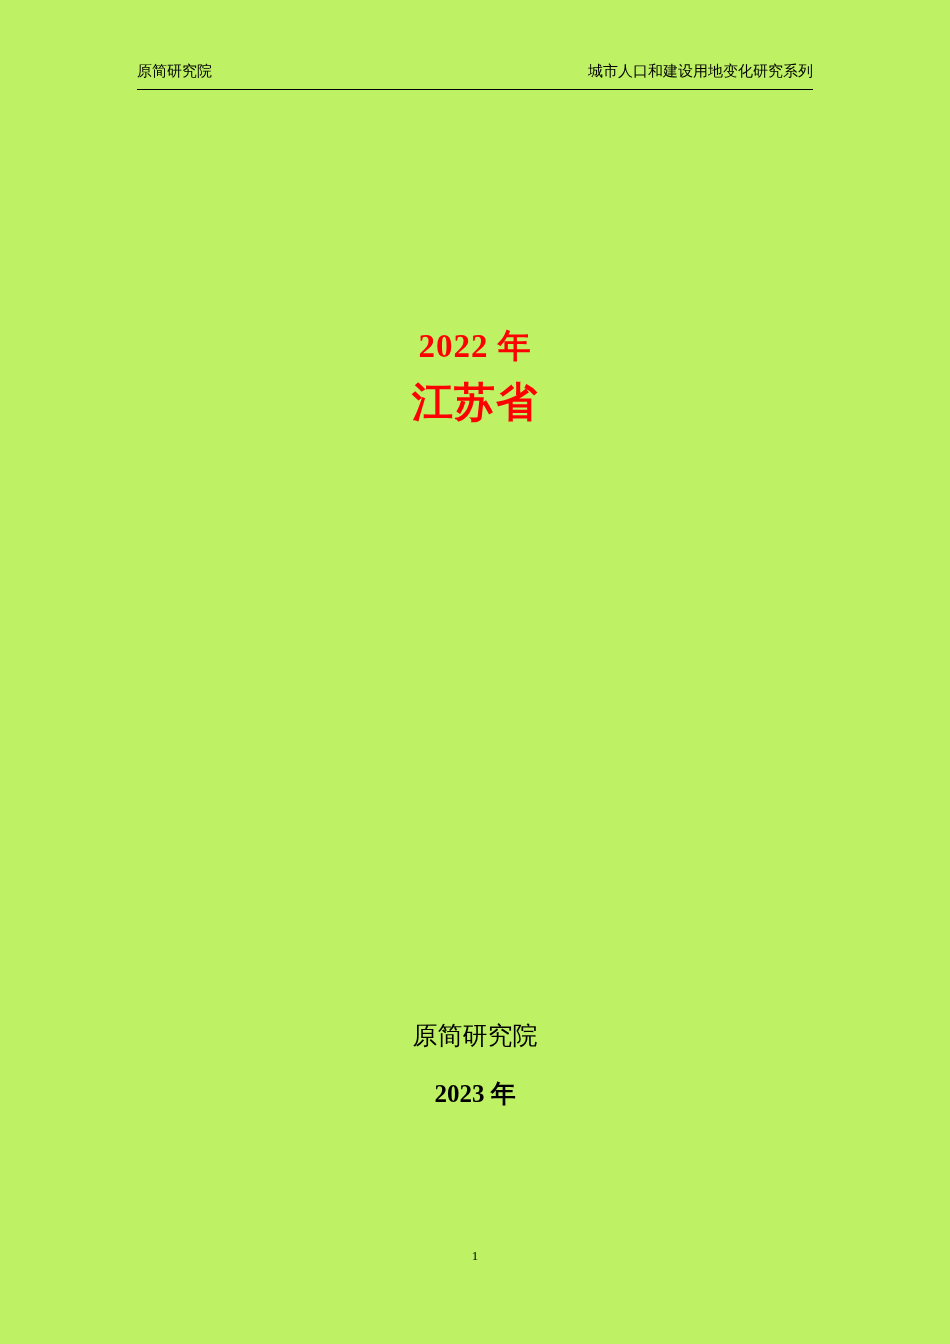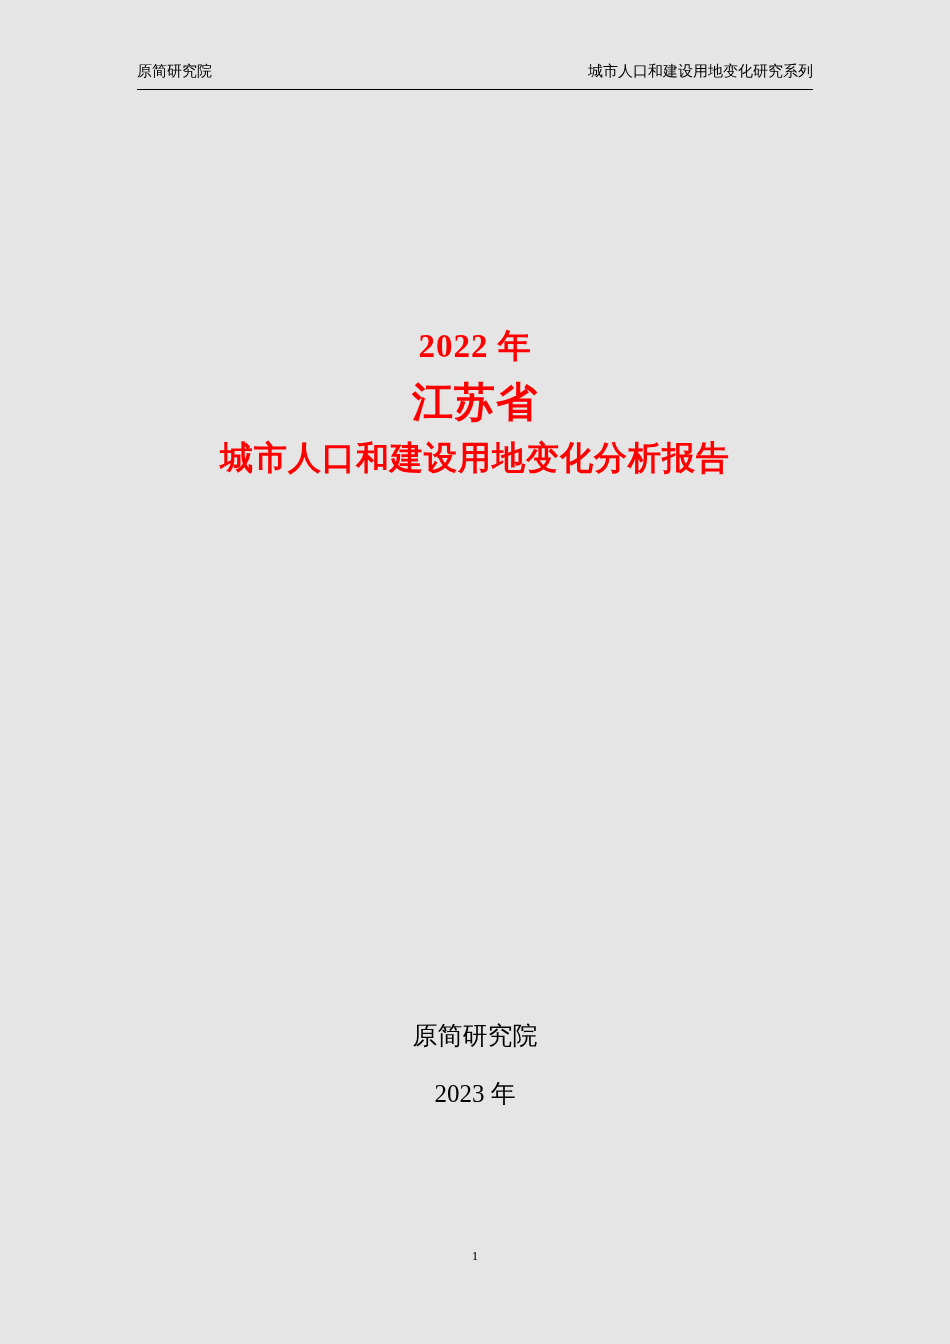--- a/index.html
+++ b/index.html
@@ -7,21 +7,21 @@
     padding: 0;
     background: #ffffff;
   }
   body {
     font-family: "Liberation Serif", serif;
   }
   .page {
     position: relative;
     width: 950px;
     height: 1344px;
-    background: #e5e5e5;
+    background: #bef264;
     margin: 0 auto;
     overflow: hidden;
     box-sizing: border-box;
   }
   
   .header {
     position: absolute;
     top: 62px;
     left: 137px;
     width: 676px;
@@ -83,21 +83,21 @@
   }
   .author-name {
     font-size: 25px;
     line-height: 36px;
     font-weight: normal;
   }
   .author-year {
     font-size: 25px;
     line-height: 36px;
     margin-top: 22px;
-    font-weight: normal;
+    font-weight: bold;
   }
   
   .page-number {
     position: absolute;
     top: 1248px;
     left: 0;
     width: 950px;
     text-align: center;
     font-size: 13px;
     color: #000000;
@@ -111,21 +111,20 @@
 
   <div class="header">
     <span class="header-left">原简研究院</span>
     <span class="header-right">城市人口和建设用地变化研究系列</span>
   </div>
   <div class="header-rule"></div>
 
   <div class="title-block">
     <div class="title-line-1">2022 年</div>
     <div class="title-line-2">江苏省</div>
-    <div class="title-line-3">城市人口和建设用地变化分析报告</div>
   </div>
 
   <div class="author-block">
     <div class="author-name">原简研究院</div>
     <div class="author-year">2023 年</div>
   </div>
 
   <div class="page-number">1</div>
 
 </div>

